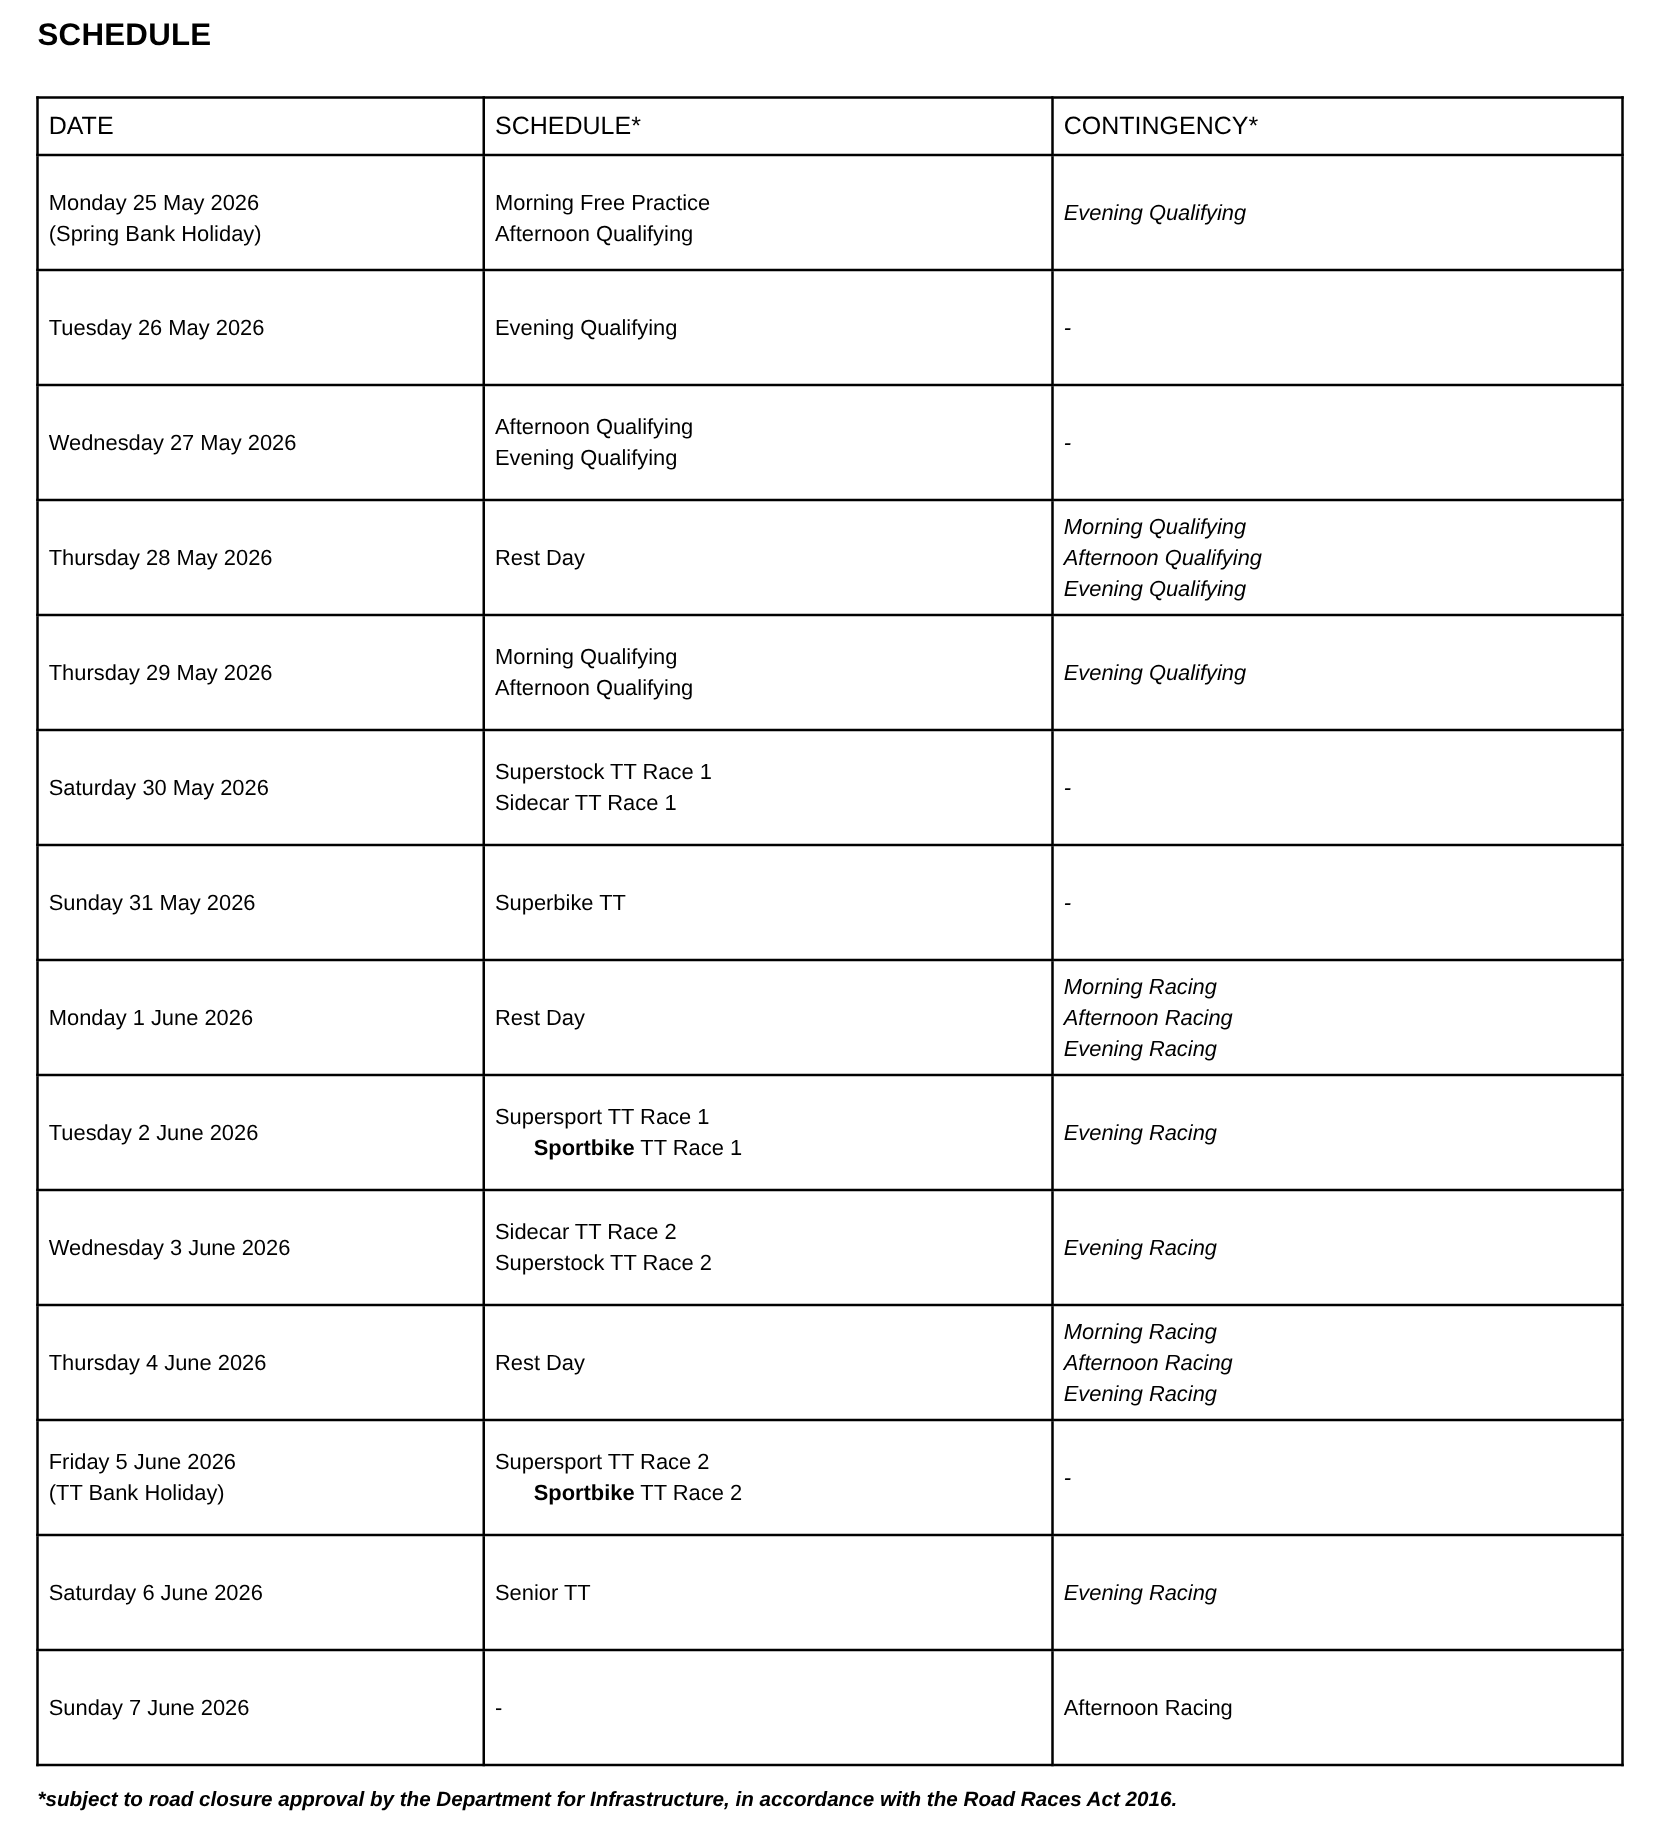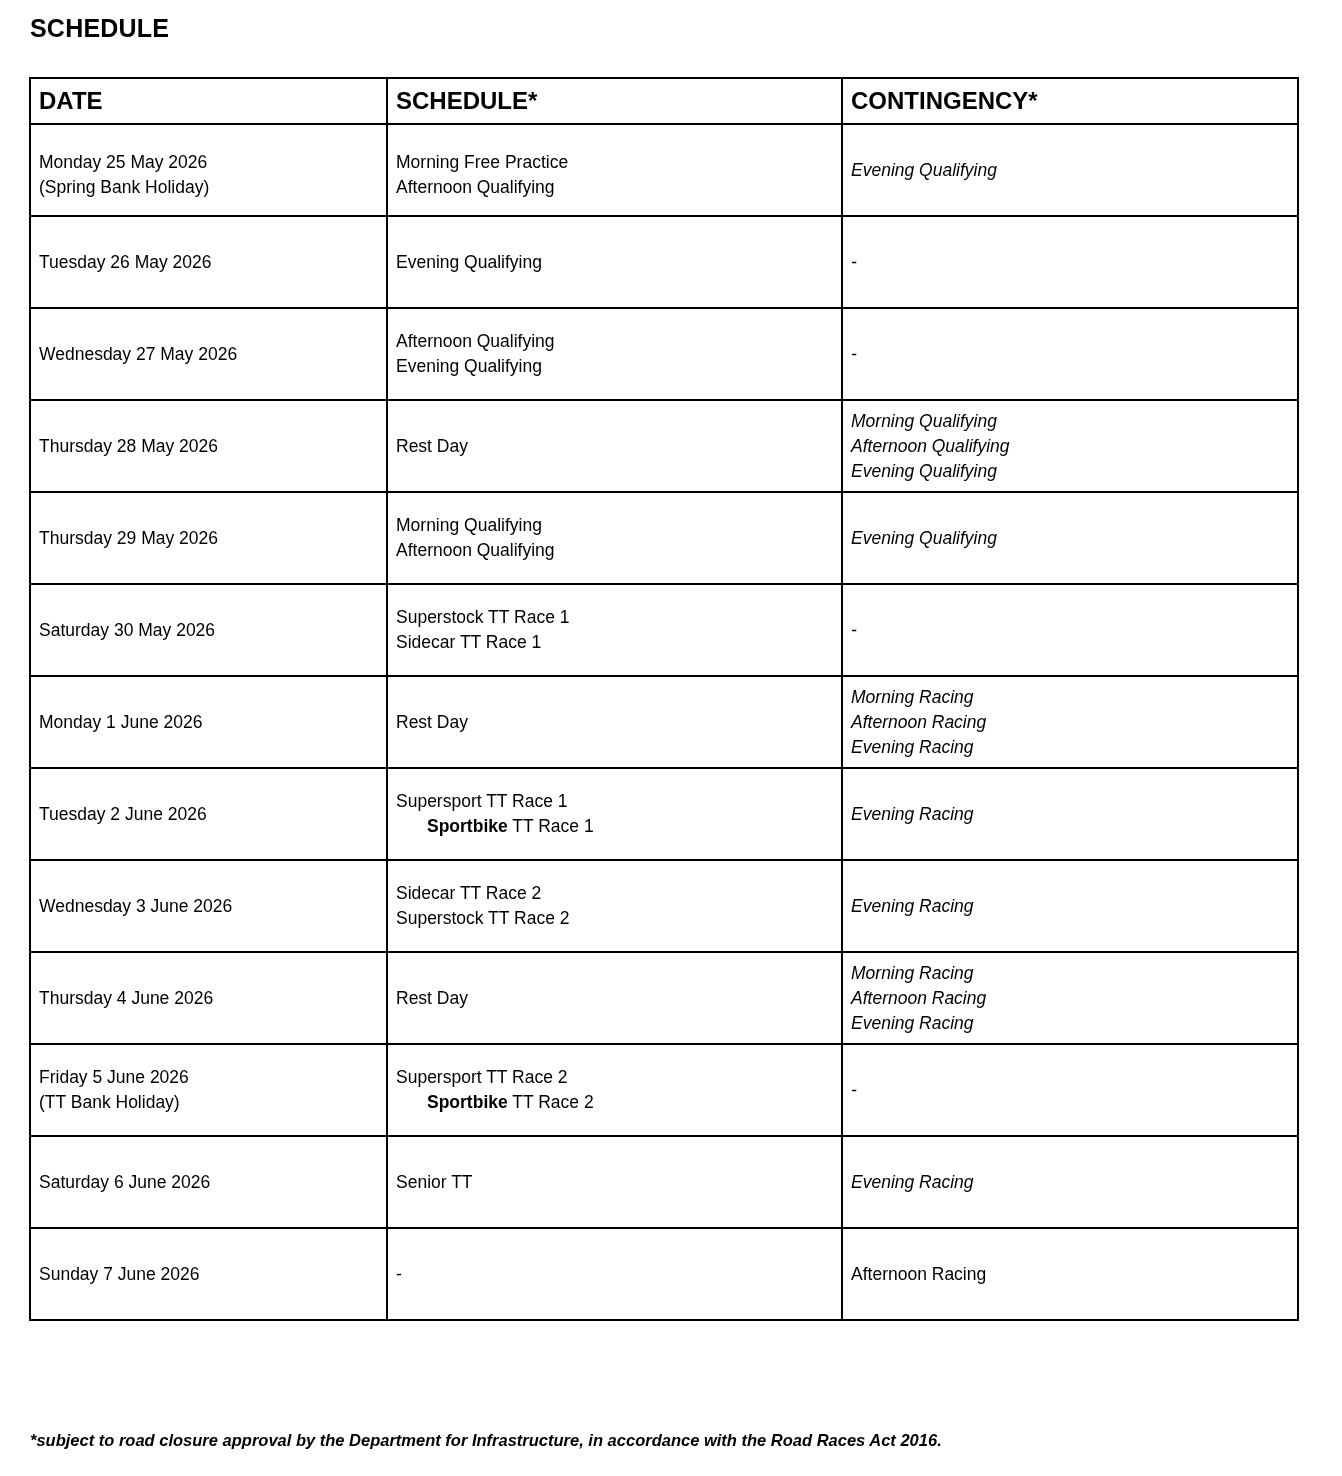--- a/index.html
+++ b/index.html
@@ -49,22 +49,22 @@
   }
   col.c-date   { width: 357px; }
   col.c-sched  { width: 455px; }
   col.c-cont   { width: 456px; }
 
   
   tr.header-row th {
     height: 44px;
   }
   .hdr-text {
-    font-size: 24px;
-    font-weight: bold;
+    font-size: 20px;
+    font-weight: normal;
     padding-left: 8px;
     line-height: 22px;
   }
 
   
   .cell-inner {
     padding: 0 8px;
     font-size: 17.5px;
     line-height: 25px;
   }
@@ -231,20 +231,37 @@
             <span class="line">Sidecar TT Race 1</span>
           </div>
         </td>
         <td class="va-mid">
           <div class="cell-inner cell-cont">
             <span class="line dash">-</span>
           </div>
         </td>
       </tr>
 
+      <tr style="height:92px">
+        <td class="va-mid">
+          <div class="cell-inner cell-date">
+            <span class="line">Sunday 31 May 2026</span>
+          </div>
+        </td>
+        <td class="va-mid">
+          <div class="cell-inner cell-sched">
+            <span class="line">Superbike TT</span>
+          </div>
+        </td>
+        <td class="va-mid">
+          <div class="cell-inner cell-cont">
+            <span class="line dash">-</span>
+          </div>
+        </td>
+      </tr>
 
       <tr style="height:92px">
         <td class="va-mid">
           <div class="cell-inner cell-date">
             <span class="line">Monday 1 June 2026</span>
           </div>
         </td>
         <td class="va-mid">
           <div class="cell-inner cell-sched">
             <span class="line">Rest Day</span>

